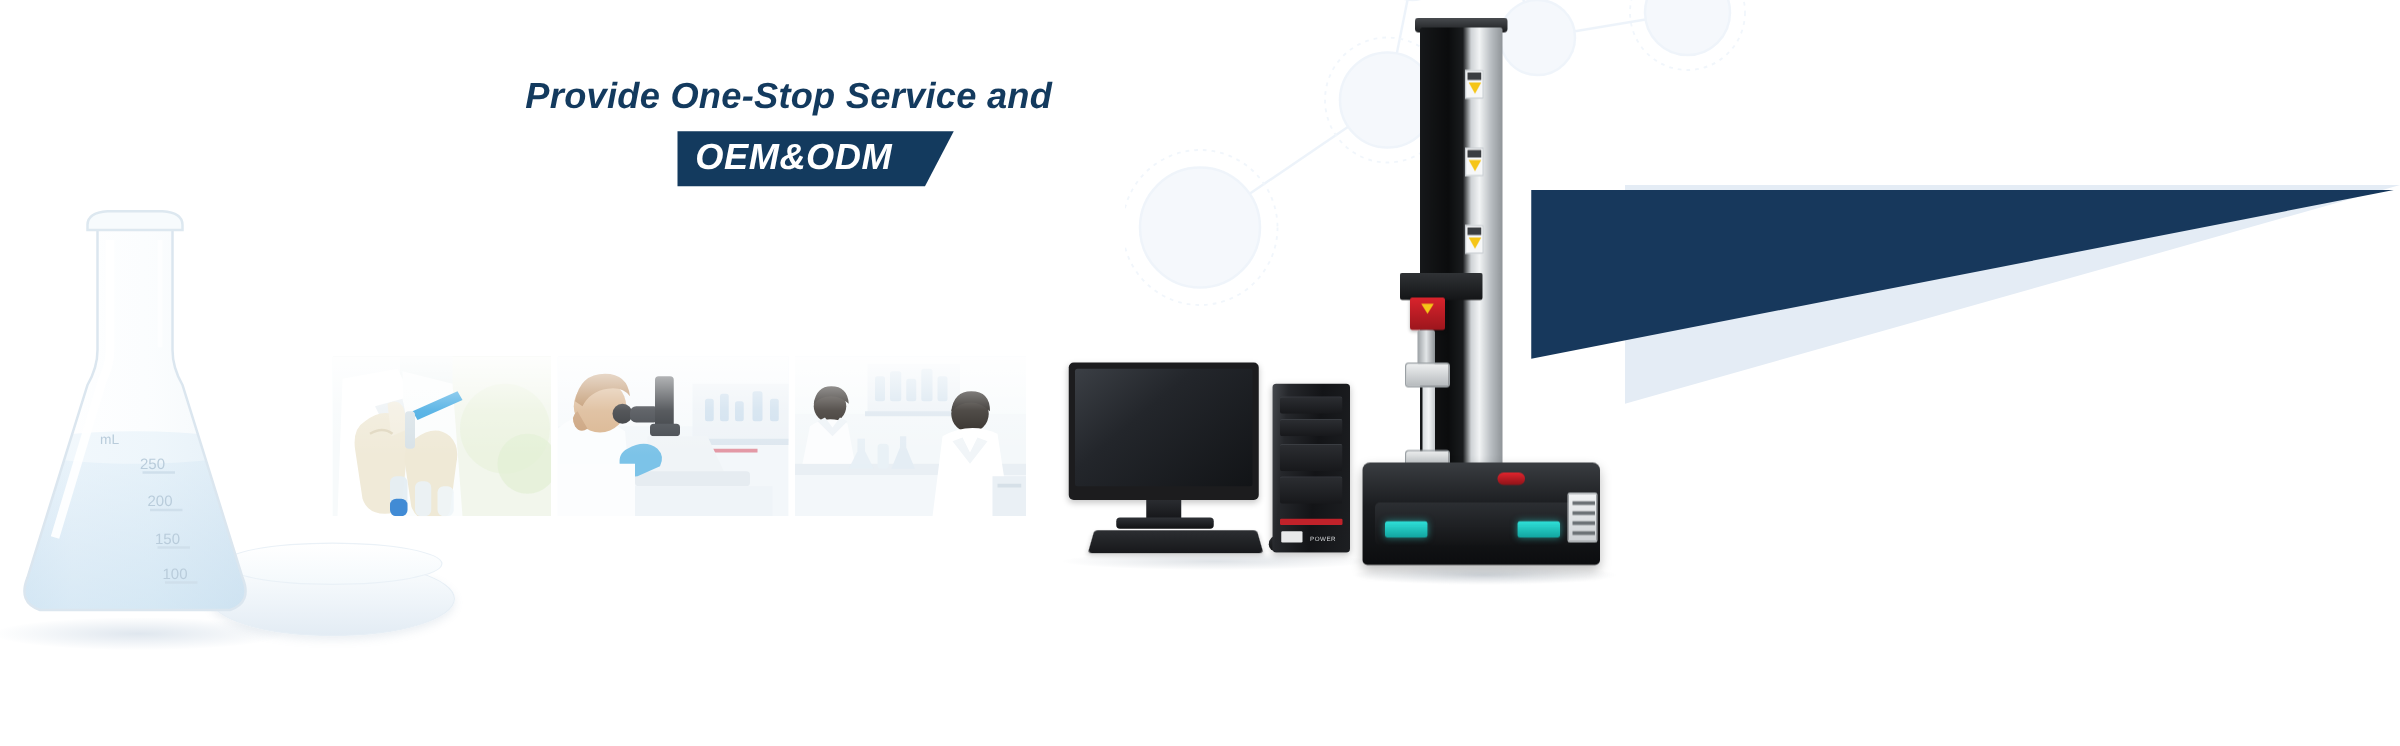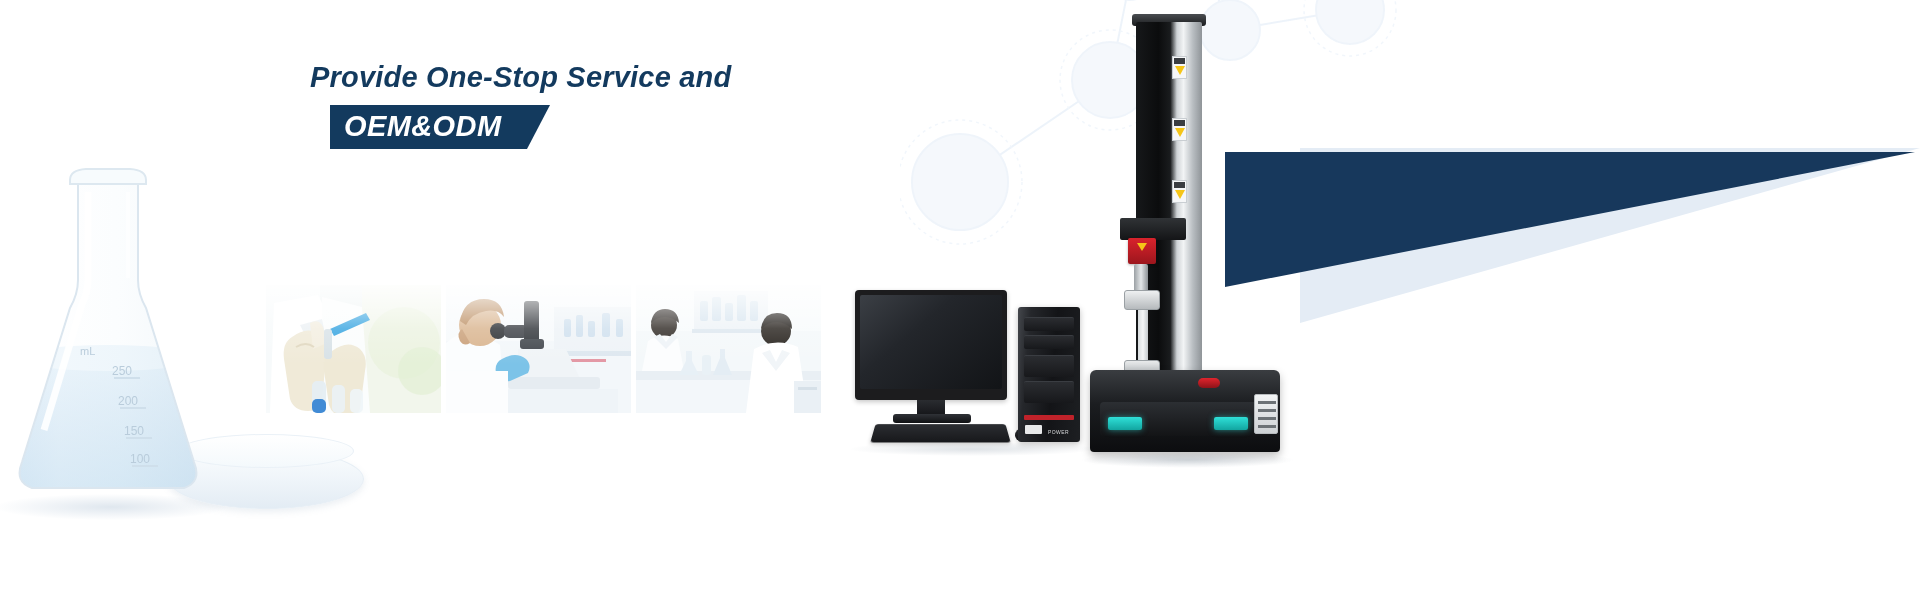--- a/index.html
+++ b/index.html
@@ -36,22 +36,23 @@
   .wedge-dark {
     position:absolute; left:1225px; top:152px;
     width:0; height:0;
     border-top:0 solid transparent;
     border-left:690px solid #17385c;
     border-bottom:135px solid transparent;
   }
 
   
   .headline {
-    position:absolute; left:310px; top:57px;
+    position:absolute; left:321px; top:57px;
     width:620px;
+    text-align:center;
   }
   .line1 {
     font-size:29px; font-style:italic; font-weight:bold;
     color:#133a5e; letter-spacing:.2px; line-height:40px;
     white-space:nowrap;
   }
   .line2 {
     font-size:26px; font-style:italic; font-weight:bold;
     color:#93a7bd; letter-spacing:.2px; line-height:42px;
     margin-top:5px; white-space:nowrap;

